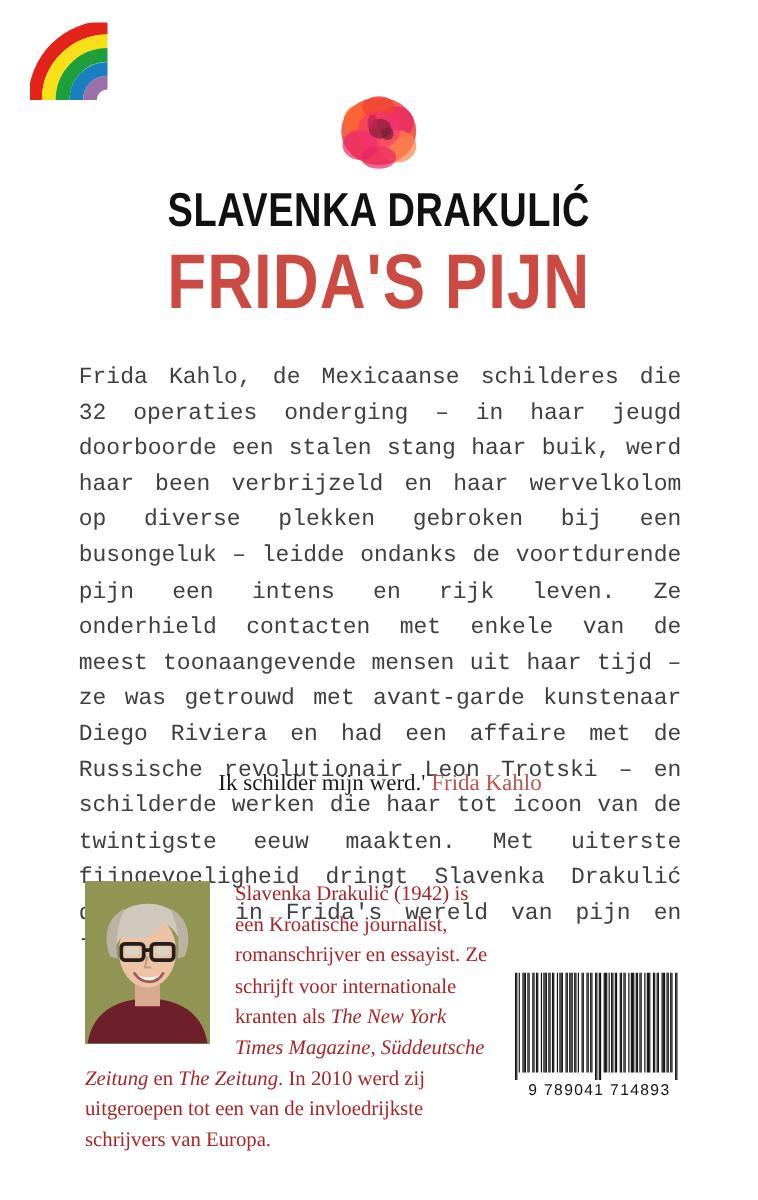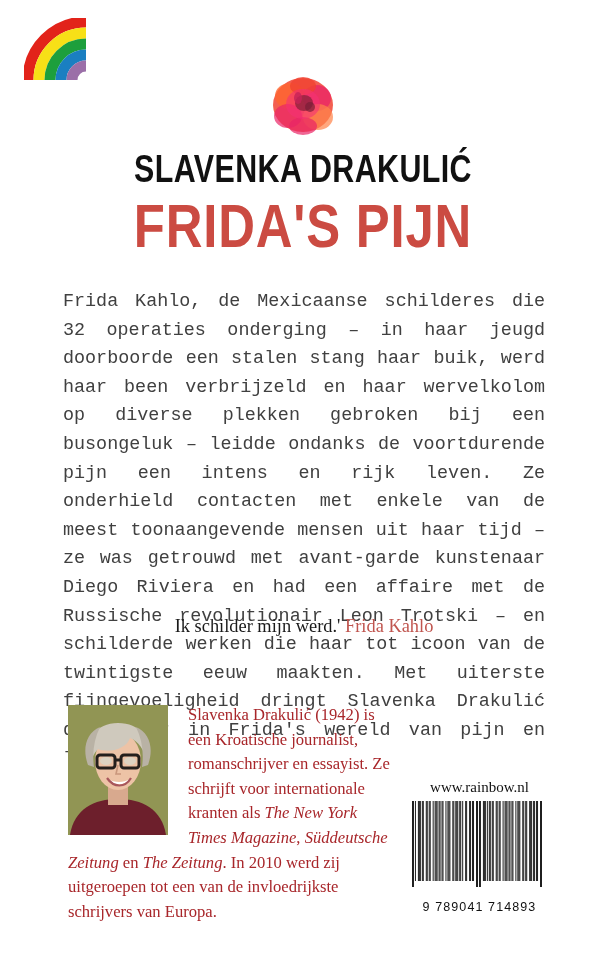--- a/index.html
+++ b/index.html
@@ -153,21 +153,21 @@
     width: 131px;
     height: 86px;
     display: block;
   }
   .barcode-digits {
     font-family: "Liberation Sans", sans-serif;
     font-size: 12.5px;
     letter-spacing: 1.1px;
     color: #111111;
     text-align: center;
-    margin-top: 13px;
+    margin-top: 1px;
     white-space: nowrap;
   }
 </style>
 </head>
 <body>
 
 <div class="cover">
 
   <div class="logo">
     <svg viewBox="0 0 64 64" width="64" height="64" aria-hidden="true">
@@ -240,21 +240,20 @@
 
       <path d="M50 60 L48 69 L53 69" fill="none" stroke="#c9977c" stroke-width="1.6"></path>
     </svg>
   </div>
 
   <div class="bio-text">
     <span class="spacer"></span><span><span>Slavenka Drakulić (1942) is een Kroatische journalist, romanschrijver en essayist. Ze schrijft voor internationale kranten als </span><i>The New York Times Magazine</i><span>, </span><i>Süddeutsche Zeitung</i><span> en </span><i>The Zeitung</i><span>. In 2010 werd zij uitgeroepen tot een van de invloedrijkste schrijvers van Europa.</span></span>
   </div>
 
   <div class="barcode-block">
-    <div class="barcode-url">www.rainbow.nl</div>
     <svg class="barcode-bars" viewBox="0 0 131 86" preserveAspectRatio="none" aria-hidden="true">
       <rect x="0" y="0" width="131" height="86" fill="#ffffff"></rect>
       <g id="bars" fill="#111111">
           <rect x="0.00" y="0" width="0.94" height="86"></rect>
           <rect x="0.98" y="0" width="0.94" height="86"></rect>
           <rect x="2.95" y="0" width="0.94" height="80"></rect>
           <rect x="5.91" y="0" width="0.94" height="80"></rect>
           <rect x="6.89" y="0" width="0.94" height="80"></rect>
           <rect x="7.88" y="0" width="0.94" height="80"></rect>
           <rect x="9.85" y="0" width="0.94" height="80"></rect>

